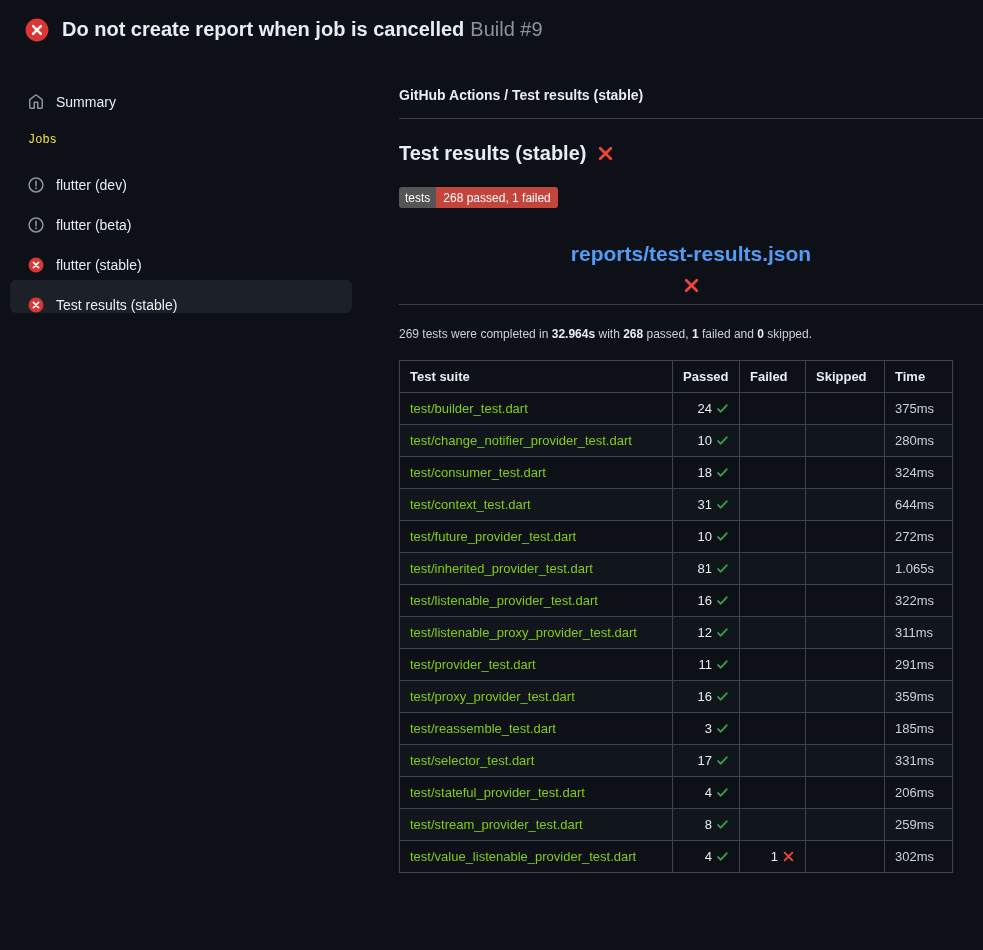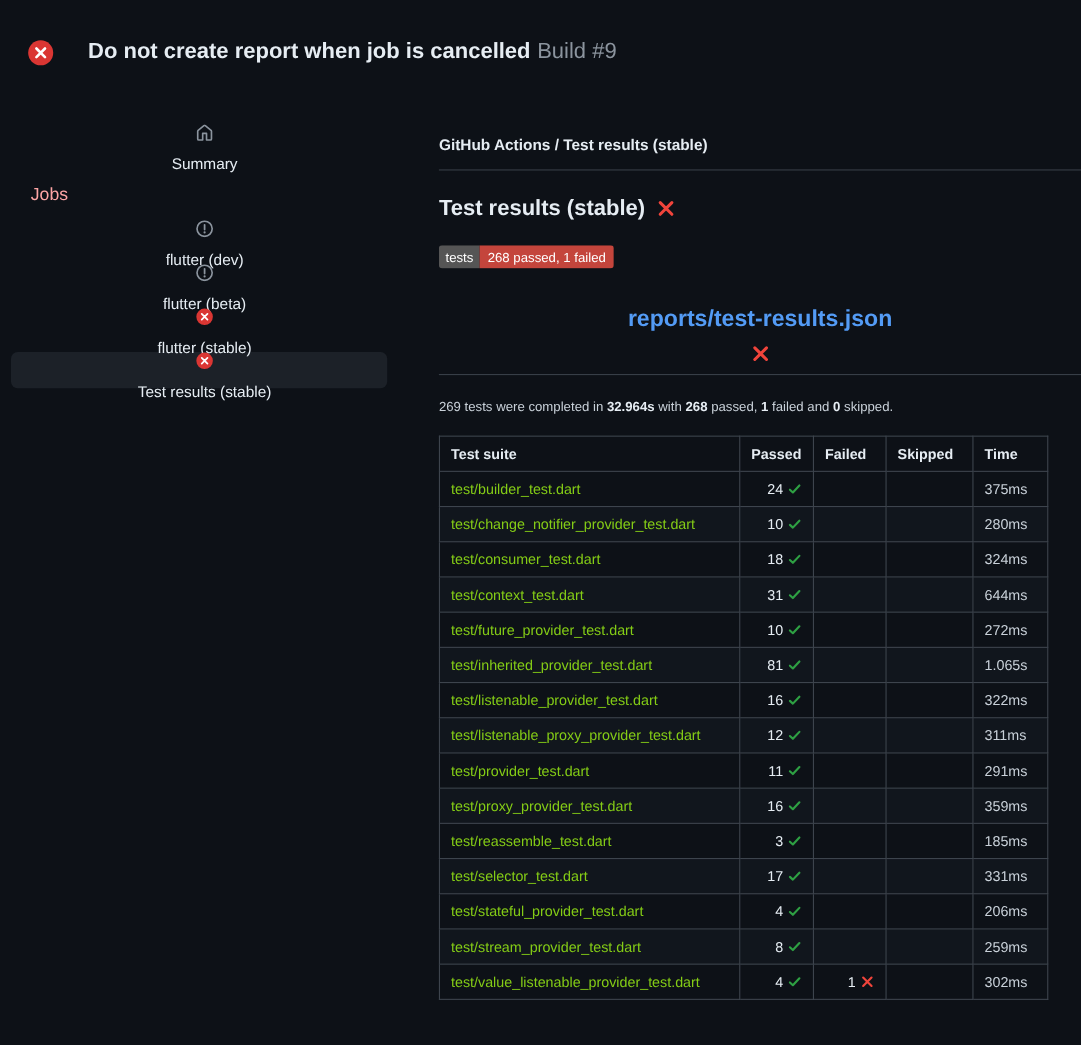--- a/index.html
+++ b/index.html
@@ -5,32 +5,32 @@
   html,body{margin:0;padding:0;}
   body{
     width:983px;height:950px;overflow:hidden;
     background:#0d1117;color:#c9d1d9;
     font-family:"Liberation Sans","DejaVu Sans",sans-serif;
     font-size:14px;
   }
   
   .topbar{display:flex;align-items:center;gap:13px;padding:17px 0 13px 25px;}
   .topbar .st-ic-lg{width:24px;height:24px;flex:0 0 24px;}
-  .topbar h1{margin:18px;font-size:20px;font-weight:700;color:#e6edf3;line-height:1.25;}
+  .topbar h1{margin:0;font-size:20px;font-weight:700;color:#e6edf3;line-height:1.25;}
   .build-no{color:#8b949e;font-weight:400;margin-left:6px;}
   
   .layout{display:flex;align-items:flex-start;}
   .sidebar{width:399px;flex:0 0 399px;box-sizing:border-box;padding:22px 47px 0 10px;}
   .content{flex:1;min-width:0;padding:32px 0 0 0;}
   
-  .side-item{display:flex;align-items:center;gap:12px;height:33px;padding:0 8px 0 18px;
-    border-radius:6px;color:#e6edf3;font-size:14px;cursor:pointer;margin-bottom:7px;flex-direction:column;}
+  .side-item{display:flex;align-items:flex-end;gap:12px;height:33px;padding:0 8px 0 18px;
+    border-radius:6px;color:#e6edf3;font-size:14px;cursor:pointer;margin-bottom:7px;}
   .side-item.selected{background:#1c2128;}
   .st-ic{width:16px;height:16px;flex:0 0 16px;}
-  .jobs-label{color:#fca5a5;font-size:16px;padding:16px 0 13px 18px;}
+  .jobs-label{color:#fde047;font-size:12px;padding:16px 0 13px 18px;font-family:Liberation Mono, monospace;}
   
   .crumb{font-weight:700;font-size:14px;color:#e6edf3;}
   .status-line{font-size:12px;color:#8b949e;margin-top:6px;}
   .divider{border:0;border-top:1px solid #373e47;margin:15px 0 0 0;}
   .section-heading{display:flex;align-items:center;gap:11px;margin:23px 0 0 0;
     font-size:20px;font-weight:700;color:#e6edf3;}
   .x-lg{width:17px;height:17px;}
   
   .badge{display:inline-flex;margin-top:22px;border-radius:3px;overflow:hidden;
     font-size:12px;line-height:1;}

